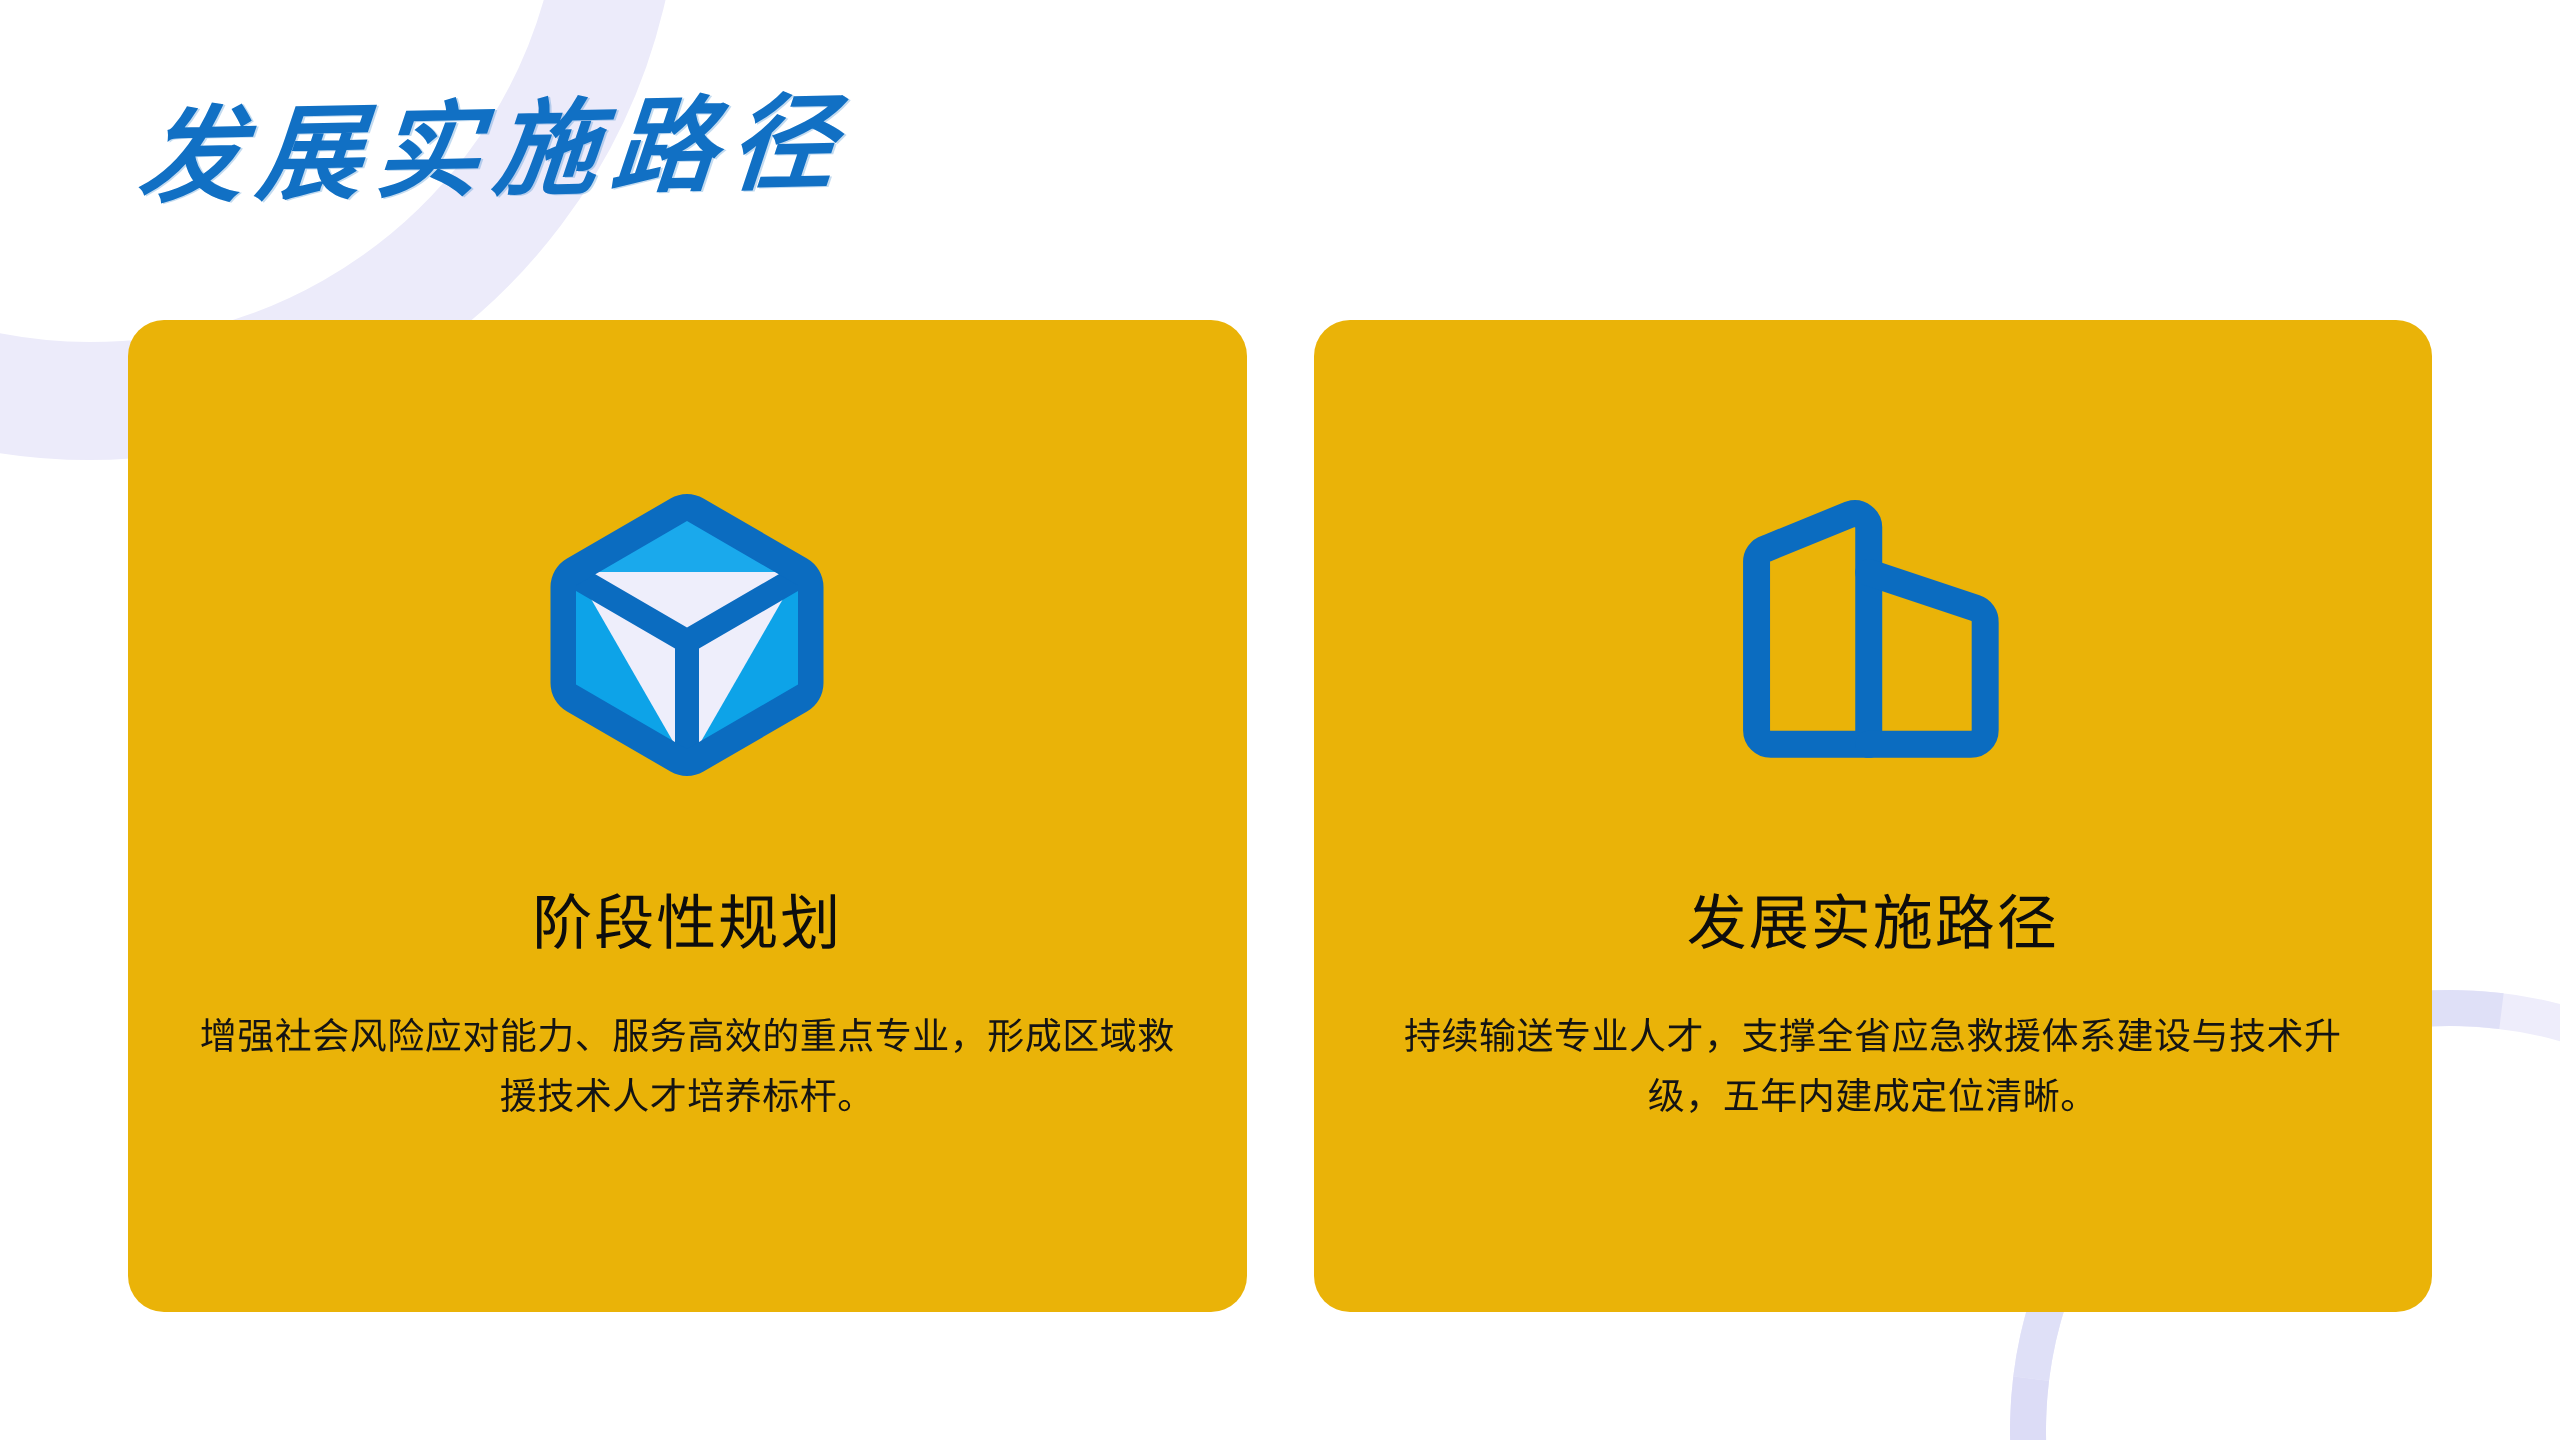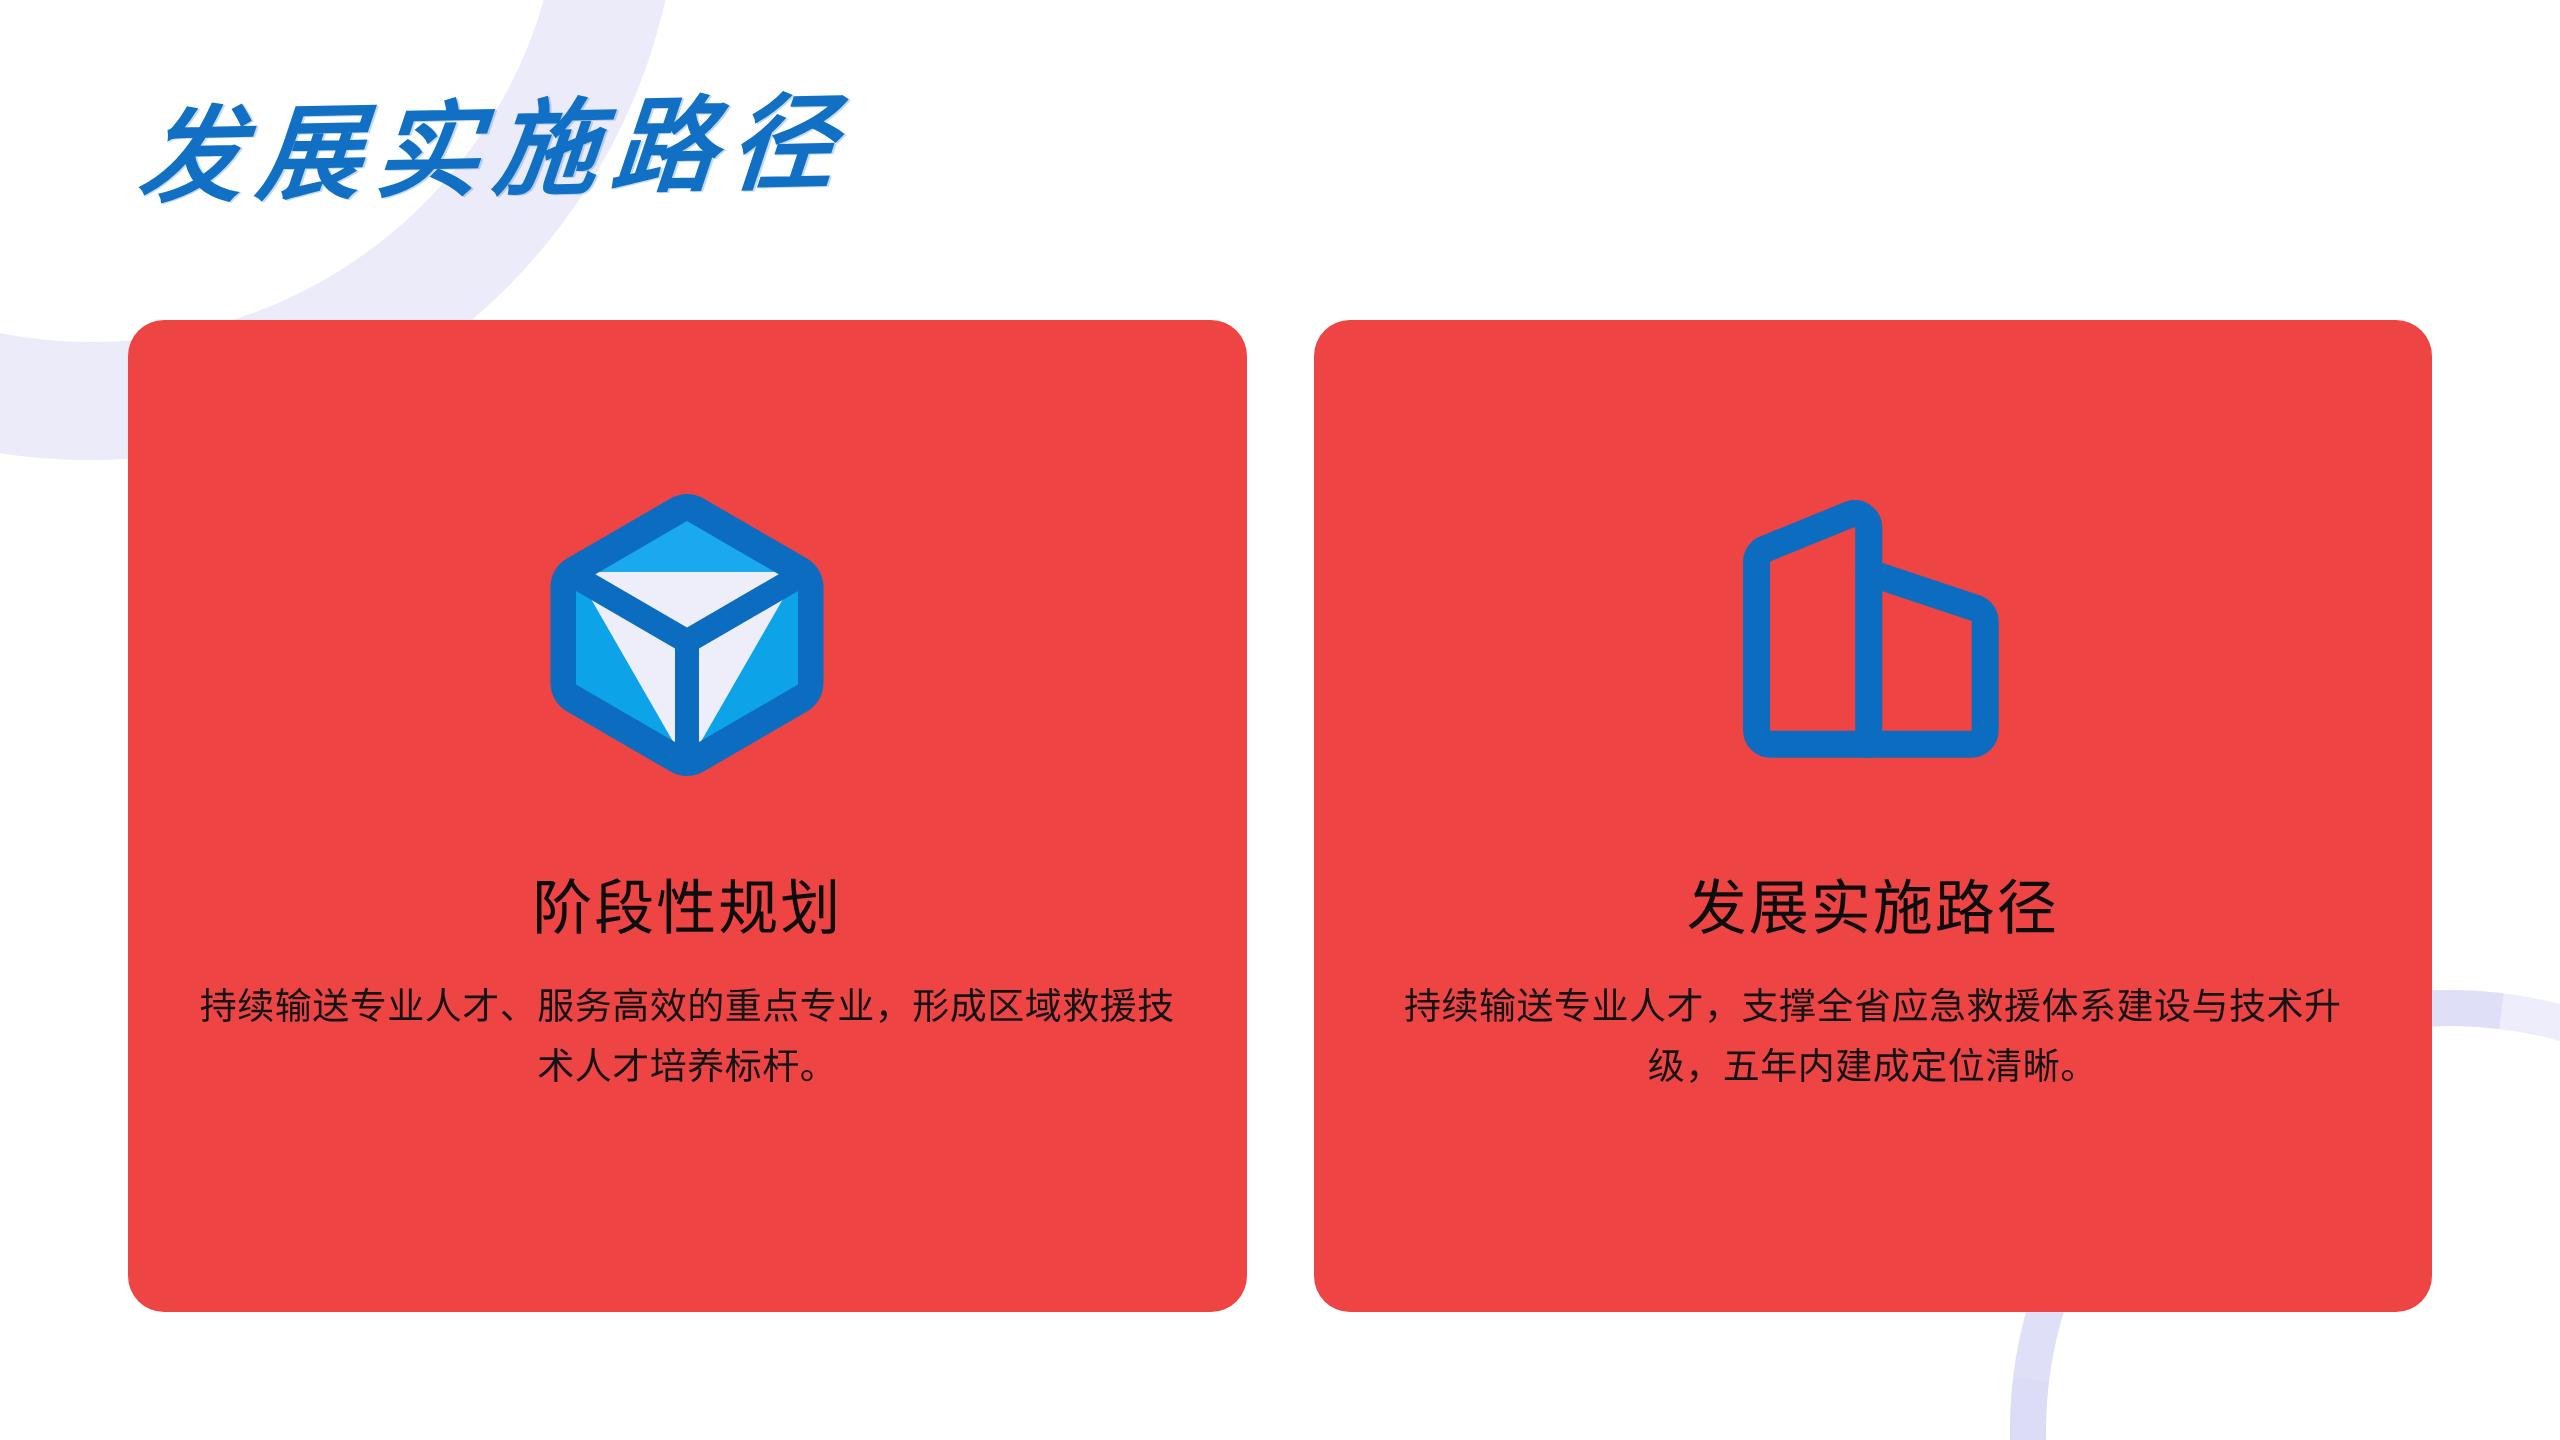--- a/index.html
+++ b/index.html
@@ -83,27 +83,28 @@
     left: 128px;
     top: 320px;
     width: 2304px;
     height: 992px;
     display: flex;
     gap: 67px;
     z-index: 2;
   }
   .card {
     flex: 1 1 0;
-    background: #ef4444;
+    background: #eab308;
     border-radius: 36px;
     display: flex;
     flex-direction: column;
     align-items: center;
     box-sizing: border-box;
     padding: 165px 60px 0 60px;
+    gap: 15px;
   }
   .card-icon {
     width: 300px;
     height: 300px;
     display: flex;
     align-items: center;
     justify-content: center;
     flex: 0 0 auto;
   }
   .card-icon svg { display: block; }
@@ -154,21 +155,21 @@
         <path d="M172 62 L103 104 L103 182 Z" fill="#eeeefb"></path>
         <path d="M28 58 L172 58 L100 99 Z" fill="#eeeefb"></path>
 
         <path d="M100 95 L26 52 L18 66 L92 109 L92 190 L108 190 L108 109 L182 66 L174 52 Z" fill="#0b6cc0"></path>
 
         <path d="M100 6 a22 22 0 0 1 11 3 L180 49 a22 22 0 0 1 11 19 v64 a22 22 0 0 1 -11 19 l-69 40 a22 22 0 0 1 -22 0 L20 151 a22 22 0 0 1 -11 -19 V68 a22 22 0 0 1 11 -19 L89 9 a22 22 0 0 1 11 -3 z
                  M100 24 L26 67 v66 l74 43 74 -43 V67 Z" fill="#0b6cc0" fill-rule="evenodd"></path>
       </svg>
     </div>
     <div class="card-title">阶段性规划</div>
-    <div class="card-desc">持续输送专业人才、服务高效的重点专业，形成区域救援技术人才培养标杆。</div>
+    <div class="card-desc">增强社会风险应对能力、服务高效的重点专业，形成区域救援技术人才培养标杆。</div>
   </div>
 
   <div class="card">
     <div class="card-icon">
       <svg viewBox="0 0 200 200" width="284" height="284" aria-hidden="true">
         <g fill="none" stroke="#0b6cc0" stroke-width="19" stroke-linejoin="round" stroke-linecap="round">
 
           <path d="M18 49 a10 10 0 0 1 7 -10 L84 15 a10 10 0 0 1 13 10 v152 h-69 a10 10 0 0 1 -10 -10 Z"></path>
 
           <path d="M97 56 L172 81 a10 10 0 0 1 7 10 v76 a10 10 0 0 1 -10 10 H97"></path>

